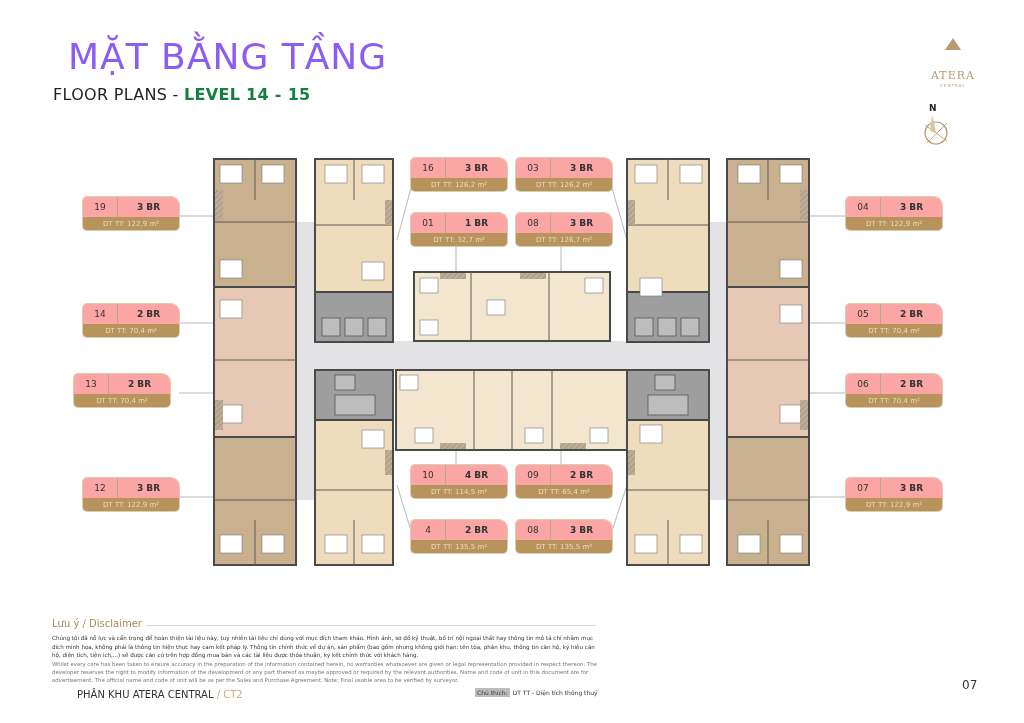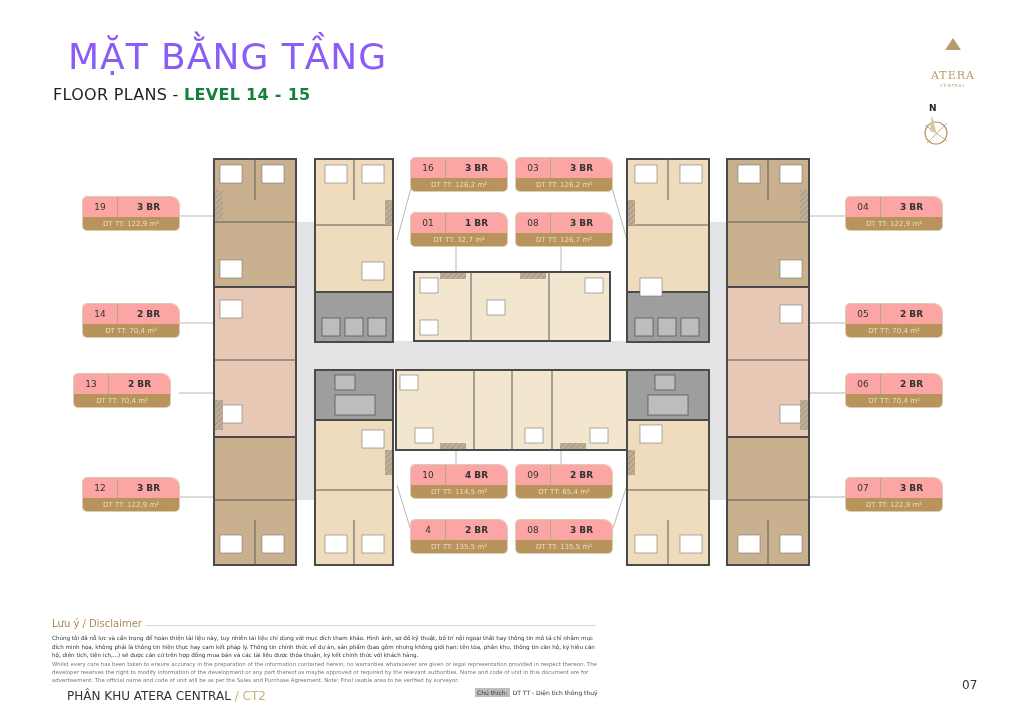--- a/index.html
+++ b/index.html
@@ -19,21 +19,21 @@
   .unit-tag .num { width:34px; border-right:1px solid #b8a888; display:flex; align-items:center; justify-content:center; font-size:9px; color:#333; }
   .unit-tag .br { flex:1; display:flex; align-items:center; justify-content:center; font-size:9px; color:#333;font-weight:bold; }
   .unit-tag .area { height:13px; background:#b8945c; color:#eadcc0; font-size:7px; display:flex; align-items:center; justify-content:center; }
 
   .plan { position:absolute; left:0; top:0; }
 
   .disc-title { position:absolute; left:52px; top:618px; font-size:10px; color:#a98a5a; }
   .disc-line { position:absolute; left:146px; top:625px; width:450px; height:1px; background:#d8d8d8; }
   .disc-vn { position:absolute; left:52px; top:634px; width:545px; font-size:5.6px; line-height:8.5px; color:#333; }
   .disc-en { position:absolute; left:52px; top:660px; width:545px; font-size:5.4px; line-height:8.2px; color:#777; }
-  .footer-left { position:absolute; left:48px; top:689px; font-size:12px; color:#333;padding-left:19px; }
+  .footer-left { position:absolute; left:58px; top:689px; font-size:10px; color:#333;padding-left:19px; }
   .footer-left .ct { color:#c9b07a; }
   .footer-note { position:absolute; left:475px; top:688px; font-size:6px; color:#333; display:flex; align-items:center; }
   .footer-note .lbl { background:#bdbdbd; padding:1px 2px; }
   .footer-note .val { padding:1px 3px; }
   .page-num { position:absolute; left:962px; top:678px; font-size:12px; color:#333; }
 </style>
 </head>
 <body>
 
 <div class="title">MẶT BẰNG TẦNG</div>

